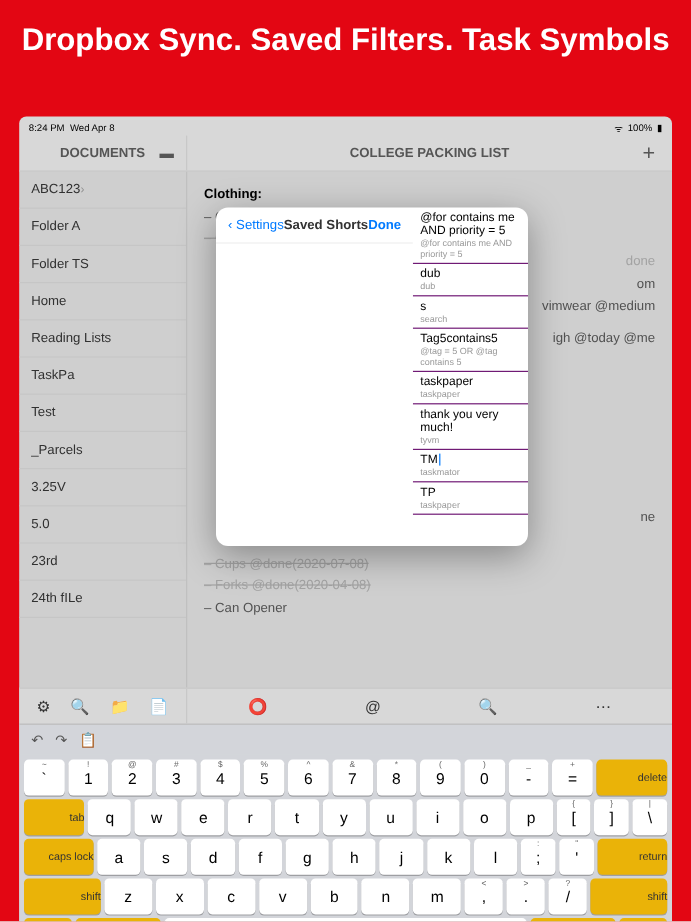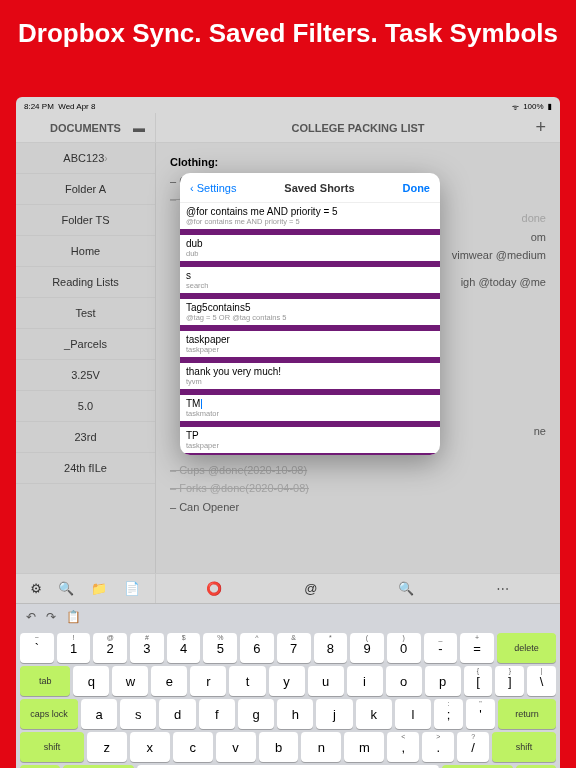--- a/index.html
+++ b/index.html
@@ -12,54 +12,54 @@
   .statusbar .right { display: flex; align-items: center; gap: 4px; }
 
   .toolbar { display: flex; height: 30px; border-bottom: 1px solid #c8c8c8; }
   .toolbar-left { width: 140px; display: flex; align-items: center; justify-content: center; gap: 10px; border-right: 1px solid #c8c8c8; font-size: 11px; font-weight: 600; color: #555; position: relative; }
   .toolbar-left .folder { position: absolute; right: 10px; font-size: 12px; }
   .toolbar-right { flex: 1; display: flex; align-items: center; justify-content: center; position: relative; font-size: 11px; font-weight: 600; color: #555; }
   .toolbar-right .plus { position: absolute; right: 14px; font-size: 18px; font-weight: 400; }
 
   .content { display: flex; height: 430px; position: relative; }
   .sidebar { width: 140px; border-right: 1px solid #c8c8c8; overflow: hidden; }
-  .sidebar-item { height: 31px; line-height: 31px; padding: 0 10px; font-size: 11px; color: #333; border-bottom: 1px solid #cfcfcf; display: flex; justify-content: center; align-items: center; }
+  .sidebar-item { height: 31px; line-height: 31px; padding: 0 10px; font-size: 11px; color: #333; border-bottom: 1px solid #cfcfcf; display: flex; justify-content: flex-start; align-items: center; }
   .sidebar-item .chev { color: #999; font-size: 10px; }
 
   .main { flex: 1; padding: 10px 14px; font-size: 11px; color: #333; line-height: 1.7; overflow: hidden; }
   .main .section { font-weight: 700; color: #000; }
   .main .task { color: #555; }
   .main .task.done { text-decoration: line-through; color: #aaa; }
   .main .gap { height: 130px; }
 
   .bottombar { display: flex; height: 30px; border-top: 1px solid #c8c8c8; background: #d8d8d8; }
   .bottombar-left { width: 140px; border-right: 1px solid #c8c8c8; display: flex; align-items: center; justify-content: space-around; padding: 0 6px; }
   .bottombar-right { flex: 1; display: flex; align-items: center; justify-content: space-around; padding: 0 10px; }
   .bottombar span { font-size: 13px; color: #333; }
 
-  .modal { position: absolute; left: 164px; top: 76px; width: 260px; height: 282px; background: #fff; border-radius: 10px; box-shadow: 0 8px 30px rgba(0,0,0,0.35); overflow: hidden; display: flex; flex-direction: column; }
+  .modal { position: absolute; left: 164px; top: 76px; width: 260px; height: 282px; background: #fff; border-radius: 10px; box-shadow: 0 8px 30px rgba(0,0,0,0.35); overflow: hidden; display: flex; flex-direction: row; }
   .modal-header { height: 30px; display: flex; align-items: center; justify-content: space-between; padding: 0 10px; border-bottom: 1px solid #eee; }
   .modal-header .back { color: #007aff; font-size: 11px; }
   .modal-header .title { font-size: 11px; font-weight: 600; color: #333; }
   .modal-header .done { color: #007aff; font-size: 11px; font-weight: 600; }
   .modal-body { flex: 1; overflow: hidden; }
-  .search-item { padding: 3px 6px; border-bottom: 6px solid #701a75; }
+  .search-item { padding: 3px 6px; border-bottom: 1px solid #701a75; }
   .search-item .name { font-size: 10px; color: #000; }
   .search-item .query { font-size: 7.5px; color: #999; }
   .search-item.editing .name { color: #000; }
   .cursor { display:inline-block; width:1px; height:10px; background:#007aff; vertical-align:middle; margin-left:1px; }
 
   .kb-toolbar { height: 26px; background: #d3d5da; border-top: 1px solid #bcbcbc; display: flex; align-items: center; gap: 10px; padding: 0 10px; }
   .kb-toolbar span { font-size: 12px; color: #555; }
 
   .keyboard { background: #d3d5da; padding: 4px; }
   .krow { display: flex; gap: 3px; margin-bottom: 3px; }
   .key { background: #fff; border-radius: 4px; box-shadow: 0 1px 0 rgba(0,0,0,0.25); display: flex; flex-direction: column; align-items: center; justify-content: center; height: 30px; font-size: 13px; color: #000; position: relative; }
   .key .upper { font-size: 7px; color: #666; position: absolute; top: 1px; }
-  .key.fn { background: #bef264; font-size: 9px; color: #333; }
+  .key.fn { background: #eab308; font-size: 9px; color: #333; align-items: flex-end; }
   .key.space { flex: 6; }
   .key.wide { flex: 1.6; }
   .key.widel { flex: 1.4; }
   .key.norm { flex: 1; }
   .key.xs { flex: 0.8; }
 
   .dimmer { position:absolute; inset:0; background:rgba(0,0,0,0.04); pointer-events:none;}
 </style>
 </head>
 <body>
@@ -99,20 +99,23 @@
             <span>Folder A</span>
           </div>
           <div class="sidebar-item">
             <span>Folder TS</span>
           </div>
           <div class="sidebar-item">
             <span>Home</span>
           </div>
           <div class="sidebar-item">
             <span>Reading Lists</span>
+          </div>
+          <div class="sidebar-item">
+            <span>TaskPa</span>
           </div>
           <div class="sidebar-item">
             <span>Test</span>
           </div>
           <div class="sidebar-item">
             <span>_Parcels</span>
           </div>
           <div class="sidebar-item">
             <span>3.25V</span>
           </div>
@@ -135,21 +138,21 @@
           </div>
         <div style="text-align:right;color:#aaa">done</div>
         <div style="text-align:right;color:#555">om</div>
         <div style="text-align:right;color:#555">vimwear @medium</div>
         <div style="height:8px"></div>
         <div style="text-align:right;color:#555">igh @today @me</div>
         <div class="gap"></div>
         <div style="text-align:right;color:#555">ne</div>
         <div style="height:20px"></div>
         <div id="lines-bottom">
-            <div class="task done">– Cups @done(2020-10-08)</div>
+            <div class="task done">– Cups @done(2020-07-08)</div>
             <div class="task done">– Forks @done(2020-04-08)</div>
             <div class="task">– Can Opener</div>
           </div>
       </div>
       <div class="dimmer"></div>
     </div>
 
     <div class="bottombar">
       <div class="bottombar-left">
         <span>⚙</span>

